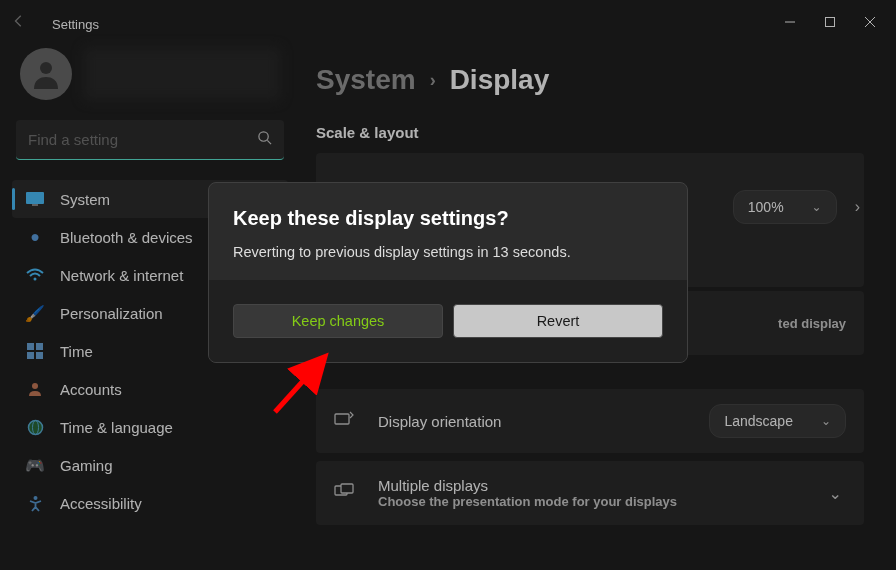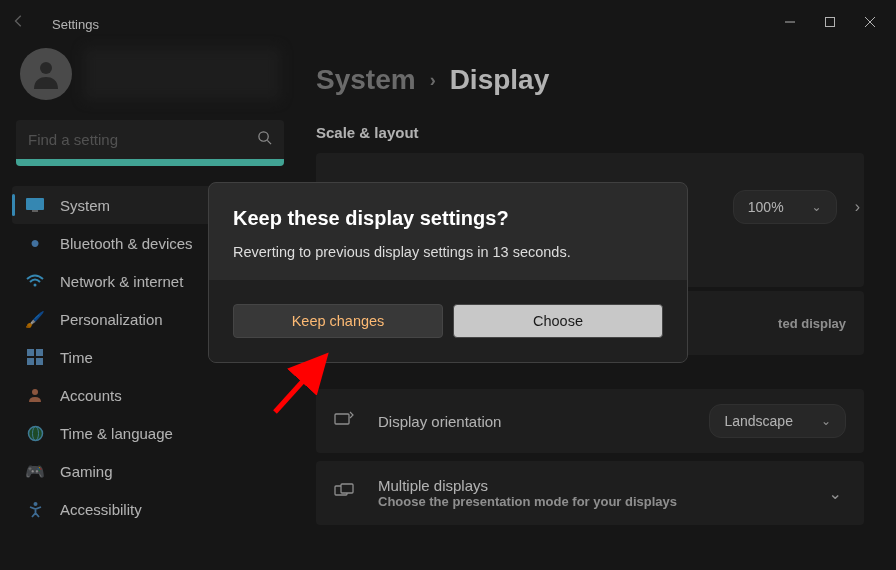--- a/index.html
+++ b/index.html
@@ -12,21 +12,21 @@
     .window-controls span { cursor: pointer; }
     
     .content { display: flex; height: calc(100% - 40px); }
     
     .sidebar { width: 300px; padding: 0 12px; }
     .profile { display: flex; align-items: flex-start; gap: 12px; padding: 8px; margin-bottom: 12px; }
     .avatar { width: 52px; height: 52px; border-radius: 50%; background: #6b6b6b; display: flex; align-items: center; justify-content: center; }
     .avatar svg { width: 36px; height: 36px; fill: #3a3a3a; }
     .profile-info { flex: 1; height: 52px; background: #2a2a2a; border-radius: 4px; filter: blur(6px); }
     
-    .search { display: flex; align-items: center; background: #2d2d2d; border-bottom: 7px solid #5eead4; border-radius: 4px; padding: 10px 12px; margin: 0 4px 20px; }
+    .search { display: flex; align-items: center; background: #2d2d2d; border-bottom: 1px solid #5eead4; border-radius: 4px; padding: 10px 12px; margin: 0 4px 20px; }
     .search input { background: none; border: none; color: #ccc; font-size: 15px; flex: 1; outline: none; }
     .search-icon { color: #ccc; }
     
     .nav-item { display: flex; align-items: center; gap: 16px; padding: 10px 14px; border-radius: 4px; cursor: pointer; font-size: 15px; color: #fff; }
     .nav-item.active { background: #2d2d2d; position: relative; }
     .nav-item.active::before { content: ''; position: absolute; left: 0; top: 8px; bottom: 8px; width: 3px; background: #4cc2ff; border-radius: 2px; }
     .nav-icon { width: 18px; height: 18px; display: flex; align-items: center; justify-content: center; font-size: 16px; }
     
     .main { flex: 1; padding: 24px 32px 0 16px; }
     .breadcrumb { display: flex; align-items: center; gap: 14px; font-size: 28px; font-weight: 600; margin-bottom: 28px; }
@@ -45,21 +45,21 @@
     .chevron { color: #ccc; font-size: 12px; }
     .expand-chevron { color: #ccc; cursor: pointer; padding: 0 4px; }
     
     .dialog-overlay { position: absolute; inset: 0; background: rgba(0,0,0,0.3); display: flex; align-items: flex-start; justify-content: center; padding-top: 182px; }
     .dialog { background: #2b2b2b; border: 1px solid #404040; border-radius: 8px; width: 480px; overflow: hidden; }
     .dialog-body { padding: 24px 24px 20px; }
     .dialog-title { font-size: 20px; font-weight: 600; margin-bottom: 14px; }
     .dialog-message { font-size: 14.5px; color: #ddd; }
     .dialog-buttons { display: flex; gap: 10px; padding: 24px; background: #202020; }
     .dialog-btn { flex: 1; padding: 8px; border-radius: 4px; font-size: 14.5px; cursor: pointer; border: 1px solid #454545; text-align: center; }
-    .btn-keep { background: #383838; color: #fdba74; }
+    .btn-keep { background: #383838; color: #84cc16; }
     .btn-revert { background: #c8c8c8; color: #1a1a1a; }
     
     .arrow-annotation { position: absolute; left: 260px; top: 330px; pointer-events: none; z-index: 100; }
     
     .scale-value-row { position: absolute; right: 32px; top: 190px; display: flex; align-items: center; gap: 14px; }
   </style>
 </head>
 <body>
 
 <div class="titlebar">
@@ -234,21 +234,21 @@
 </div>
 
 <div class="dialog-overlay">
   <div class="dialog">
     <div class="dialog-body">
       <div class="dialog-title">Keep these display settings?</div>
       <div class="dialog-message">Reverting to previous display settings in 13 seconds.</div>
     </div>
     <div class="dialog-buttons">
       <div class="dialog-btn btn-keep">Keep changes</div>
-      <div class="dialog-btn btn-revert">Choose</div>
+      <div class="dialog-btn btn-revert">Revert</div>
     </div>
   </div>
 </div>
 
 <svg class="arrow-annotation" width="90" height="90" viewBox="0 0 90 90">
   <defs>
       <marker id="ah" markerWidth="8" markerHeight="8" refX="6" refY="4" orient="auto">
         <polygon points="0 0, 8 4, 0 8" fill="#ff0000"></polygon>
       </marker>
     </defs>

